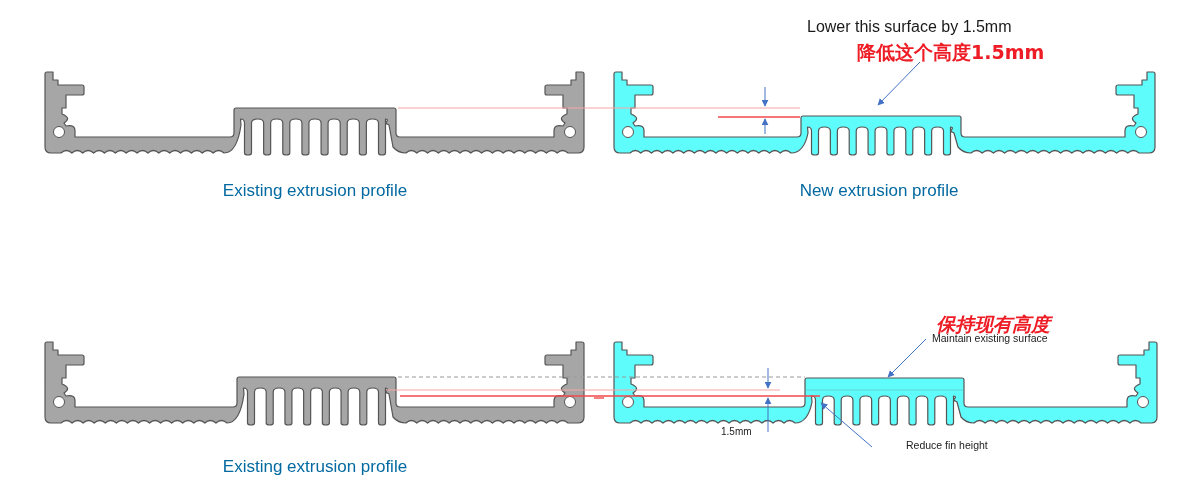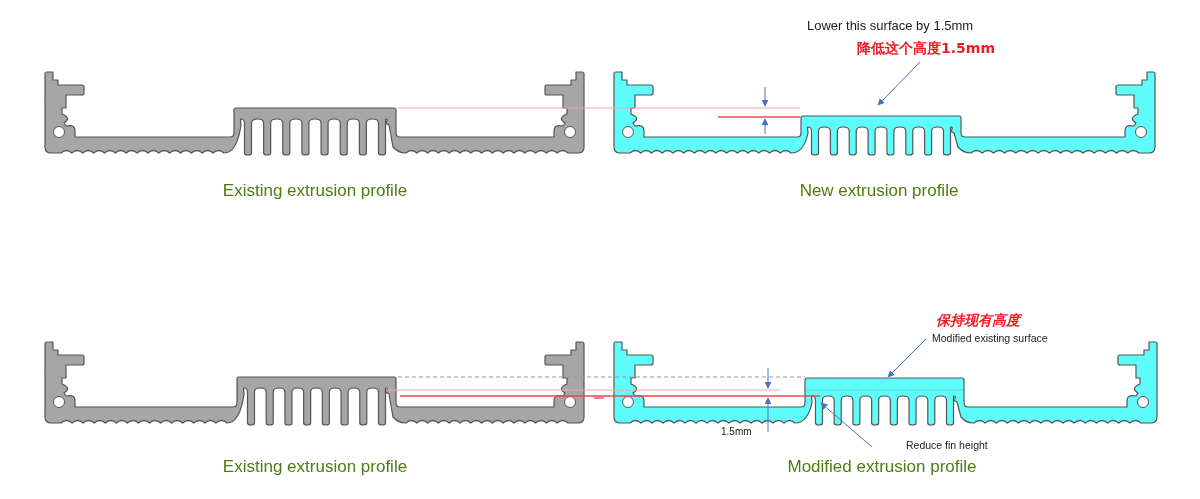--- a/index.html
+++ b/index.html
@@ -1,21 +1,21 @@
 <!DOCTYPE html>
 <html><head>
 <meta charset="utf-8">
 <style>
   html, body { margin: 0; padding: 0; background: #ffffff; }
   body { width: 1200px; height: 499px; overflow: hidden; position: relative;
          font-family: "Liberation Sans", "DejaVu Sans", sans-serif; }
   #stage { position: absolute; left: 0; top: 0; width: 1200px; height: 499px; }
-  .caption { position: absolute; font-size: 17px; color: #4d7c0f; white-space: nowrap; transform: translateX(-50%); }
-  .note-en { position: absolute; font-size: 13px; color: #1a1a1a; white-space: nowrap; }
-  .note-zh { position: absolute; font-size: 14px; font-weight: bold; color: #ee1c25; white-space: nowrap; font-family: "DejaVu Sans", sans-serif; }
+  .caption { position: absolute; font-size: 17px; color: #0369a1; white-space: nowrap; transform: translateX(-50%); }
+  .note-en { position: absolute; font-size: 16px; color: #1a1a1a; white-space: nowrap; }
+  .note-zh { position: absolute; font-size: 19px; font-weight: bold; color: #ee1c25; white-space: nowrap; font-family: "DejaVu Sans", sans-serif; }
   .note-small { position: absolute; font-size: 10.5px; color: #222; white-space: nowrap; }
   .note-tiny { position: absolute; font-size: 10px; color: #222; white-space: nowrap; text-align: center; }
 </style>
 </head>
 <body>
 
 <div id="stage">
   <svg id="svg" width="1200" height="499" viewBox="0 0 1200 499" xmlns="http://www.w3.org/2000/svg">
     <defs>
       <marker id="arrowhead" viewBox="0 0 10 10" refX="9" refY="5" markerWidth="7" markerHeight="7" orient="auto-start-reverse">
@@ -61,24 +61,23 @@
         <line x1="920" y1="62" x2="878" y2="105" stroke="#4472c4" stroke-width="1" marker-end="url(#arrowhead)"></line>
         <line x1="926" y1="339" x2="888" y2="377" stroke="#4472c4" stroke-width="1" marker-end="url(#arrowhead)"></line>
         <line x1="872" y1="447" x2="821" y2="403" stroke="#4472c4" stroke-width="1" marker-end="url(#arrowhead)"></line>
       </g>
   </svg>
 
   
   <div class="caption" style="left:315px; top:181px;">Existing extrusion profile</div>
   <div class="caption" style="left:879px; top:181px;">New extrusion profile</div>
   <div class="caption" style="left:315px; top:457px;">Existing extrusion profile</div>
-  <div class="caption" style="left:882px; top:457px;">Modified extrusion profile</div>
 
   
   <div class="note-en" style="left:807px; top:18px;">Lower this surface by 1.5mm</div>
   <div class="note-zh" style="left:857px; top:40px;">降低这个高度1.5mm</div>
 
   
   <div class="note-zh" style="left:936px; top:312px;font-style:italic;">保持现有高度</div>
-  <div class="note-small" style="left:932px; top:332px;">Modified existing surface</div>
+  <div class="note-small" style="left:932px; top:332px;">Maintain existing surface</div>
   <div class="note-small" style="left:876px; top:439px;padding-left:30px;">Reduce fin height</div>
   <div class="note-tiny" style="left:721px; top:426px;">1.5mm</div>
 </div>
 
 </body></html>

